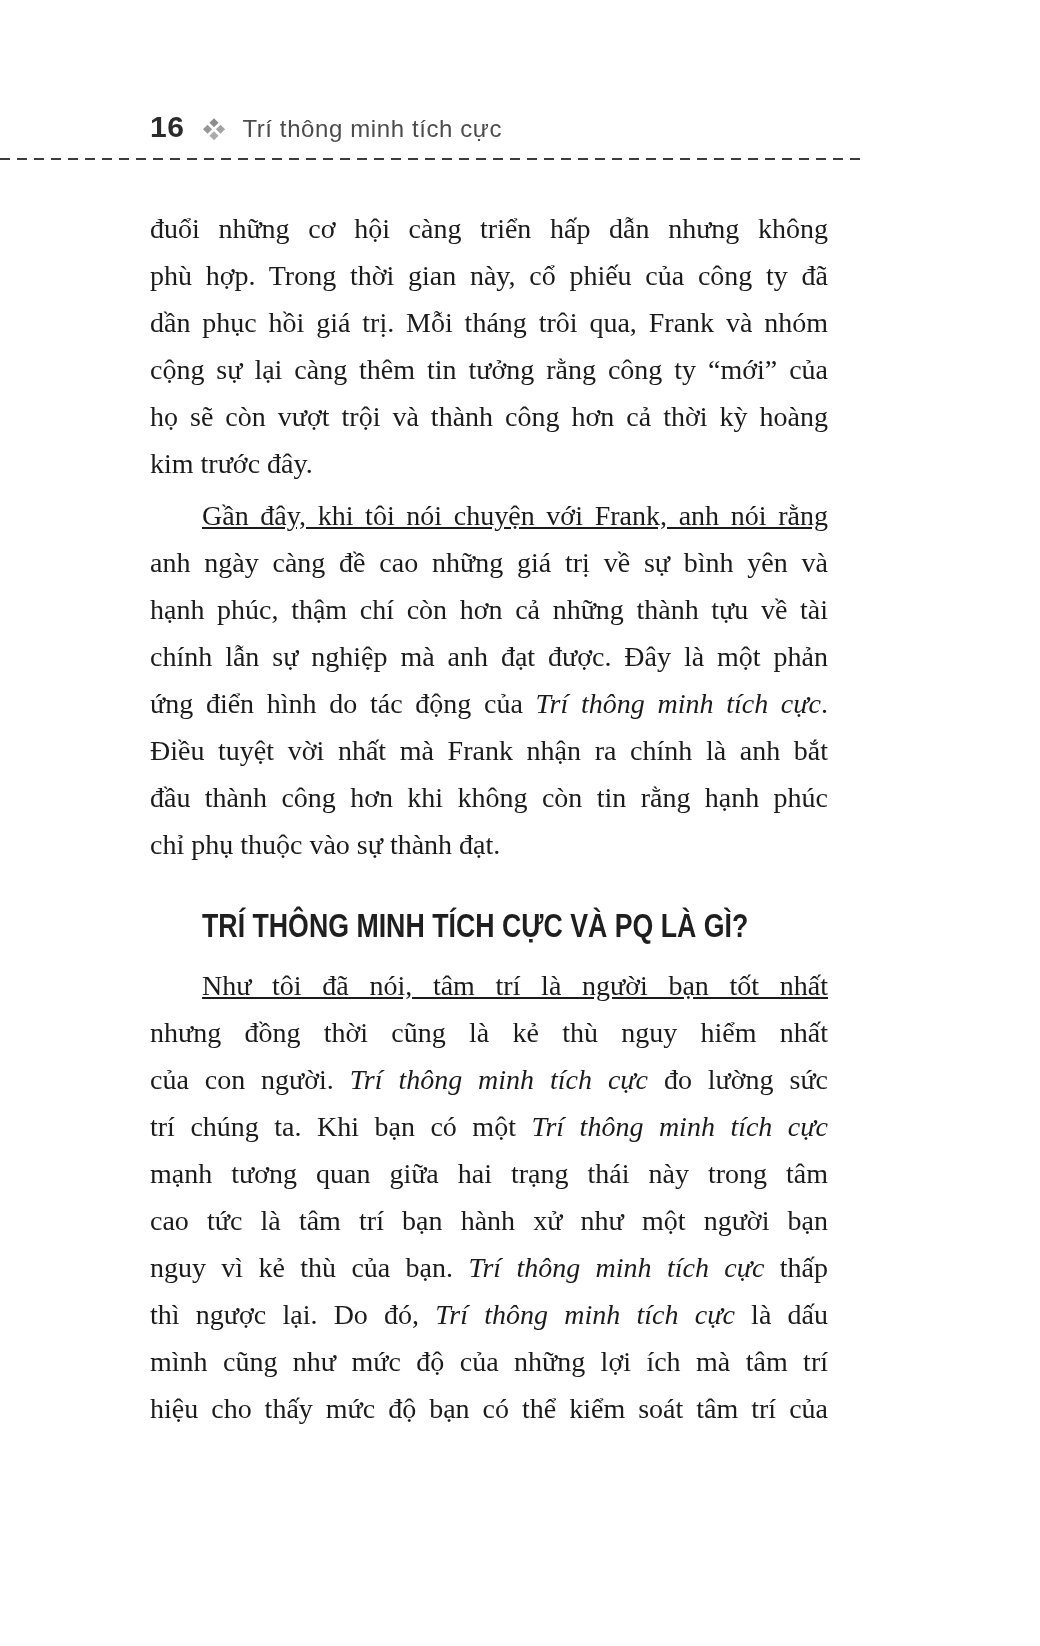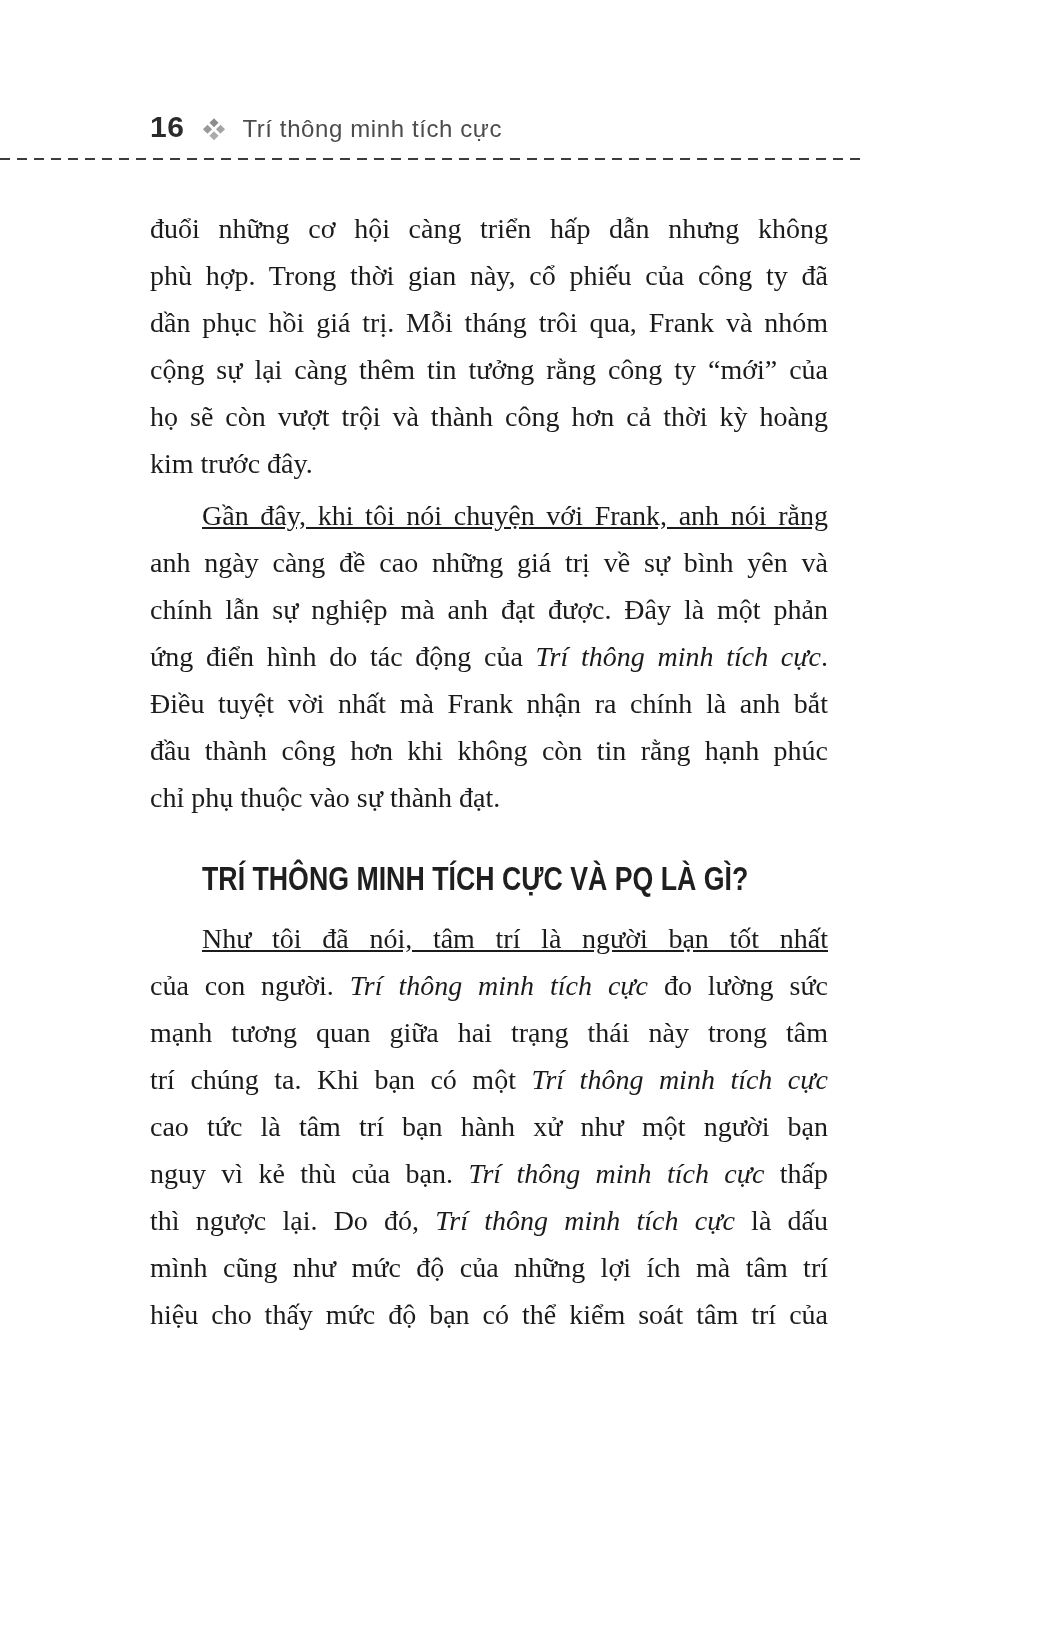--- a/index.html
+++ b/index.html
@@ -114,32 +114,34 @@
         <div class="line"><span class="rom">đuổi những cơ hội càng triển hấp dẫn nhưng không</span></div>
         <div class="line"><span class="rom">phù hợp. Trong thời gian này, cổ phiếu của công ty đã</span></div>
         <div class="line"><span class="rom">dần phục hồi giá trị. Mỗi tháng trôi qua, Frank và nhóm</span></div>
         <div class="line"><span class="rom">cộng sự lại càng thêm tin tưởng rằng công ty “mới” của</span></div>
         <div class="line"><span class="rom">họ sẽ còn vượt trội và thành công hơn cả thời kỳ hoàng</span></div>
         <div class="line last"><span class="rom">kim trước đây.</span></div>
       </div>
       <div class="paragraph">
         <div class="line indent"><span class="rom">Gần đây, khi tôi nói chuyện với Frank, anh nói rằng</span></div>
         <div class="line"><span class="rom">anh ngày càng đề cao những giá trị về sự bình yên và</span></div>
+        <div class="line"><span class="rom">hạnh phúc, thậm chí còn hơn cả những thành tựu về tài</span></div>
         <div class="line"><span class="rom">chính lẫn sự nghiệp mà anh đạt được. Đây là một phản</span></div>
         <div class="line"><span class="rom">ứng điển hình do tác động của </span><span class="em">Trí thông minh tích cực</span><span class="rom">.</span></div>
         <div class="line"><span class="rom">Điều tuyệt vời nhất mà Frank nhận ra chính là anh bắt</span></div>
         <div class="line"><span class="rom">đầu thành công hơn khi không còn tin rằng hạnh phúc</span></div>
         <div class="line last"><span class="rom">chỉ phụ thuộc vào sự thành đạt.</span></div>
       </div>
       <h2 class="section-heading">TRÍ THÔNG MINH TÍCH CỰC VÀ PQ LÀ GÌ?</h2>
       <div class="paragraph">
         <div class="line indent"><span class="rom">Như tôi đã nói, tâm trí là người bạn tốt nhất</span></div>
+        <div class="line"><span class="rom">nhưng đồng thời cũng là kẻ thù nguy hiểm nhất</span></div>
         <div class="line"><span class="rom">của con người. </span><span class="em">Trí thông minh tích cực</span><span class="rom"> đo lường sức</span></div>
+        <div class="line"><span class="rom">trí chúng ta. Khi bạn có một </span><span class="em">Trí thông minh tích cực</span></div>
         <div class="line"><span class="rom">mạnh tương quan giữa hai trạng thái này trong tâm</span></div>
-        <div class="line"><span class="rom">trí chúng ta. Khi bạn có một </span><span class="em">Trí thông minh tích cực</span></div>
         <div class="line"><span class="rom">cao tức là tâm trí bạn hành xử như một người bạn</span></div>
         <div class="line"><span class="rom">nguy vì kẻ thù của bạn. </span><span class="em">Trí thông minh tích cực</span><span class="rom"> thấp</span></div>
         <div class="line"><span class="rom">thì ngược lại. Do đó, </span><span class="em">Trí thông minh tích cực</span><span class="rom"> là dấu</span></div>
         <div class="line"><span class="rom">mình cũng như mức độ của những lợi ích mà tâm trí</span></div>
         <div class="line"><span class="rom">hiệu cho thấy mức độ bạn có thể kiểm soát tâm trí của</span></div>
       </div>
     </main>
 
 </div>
 

